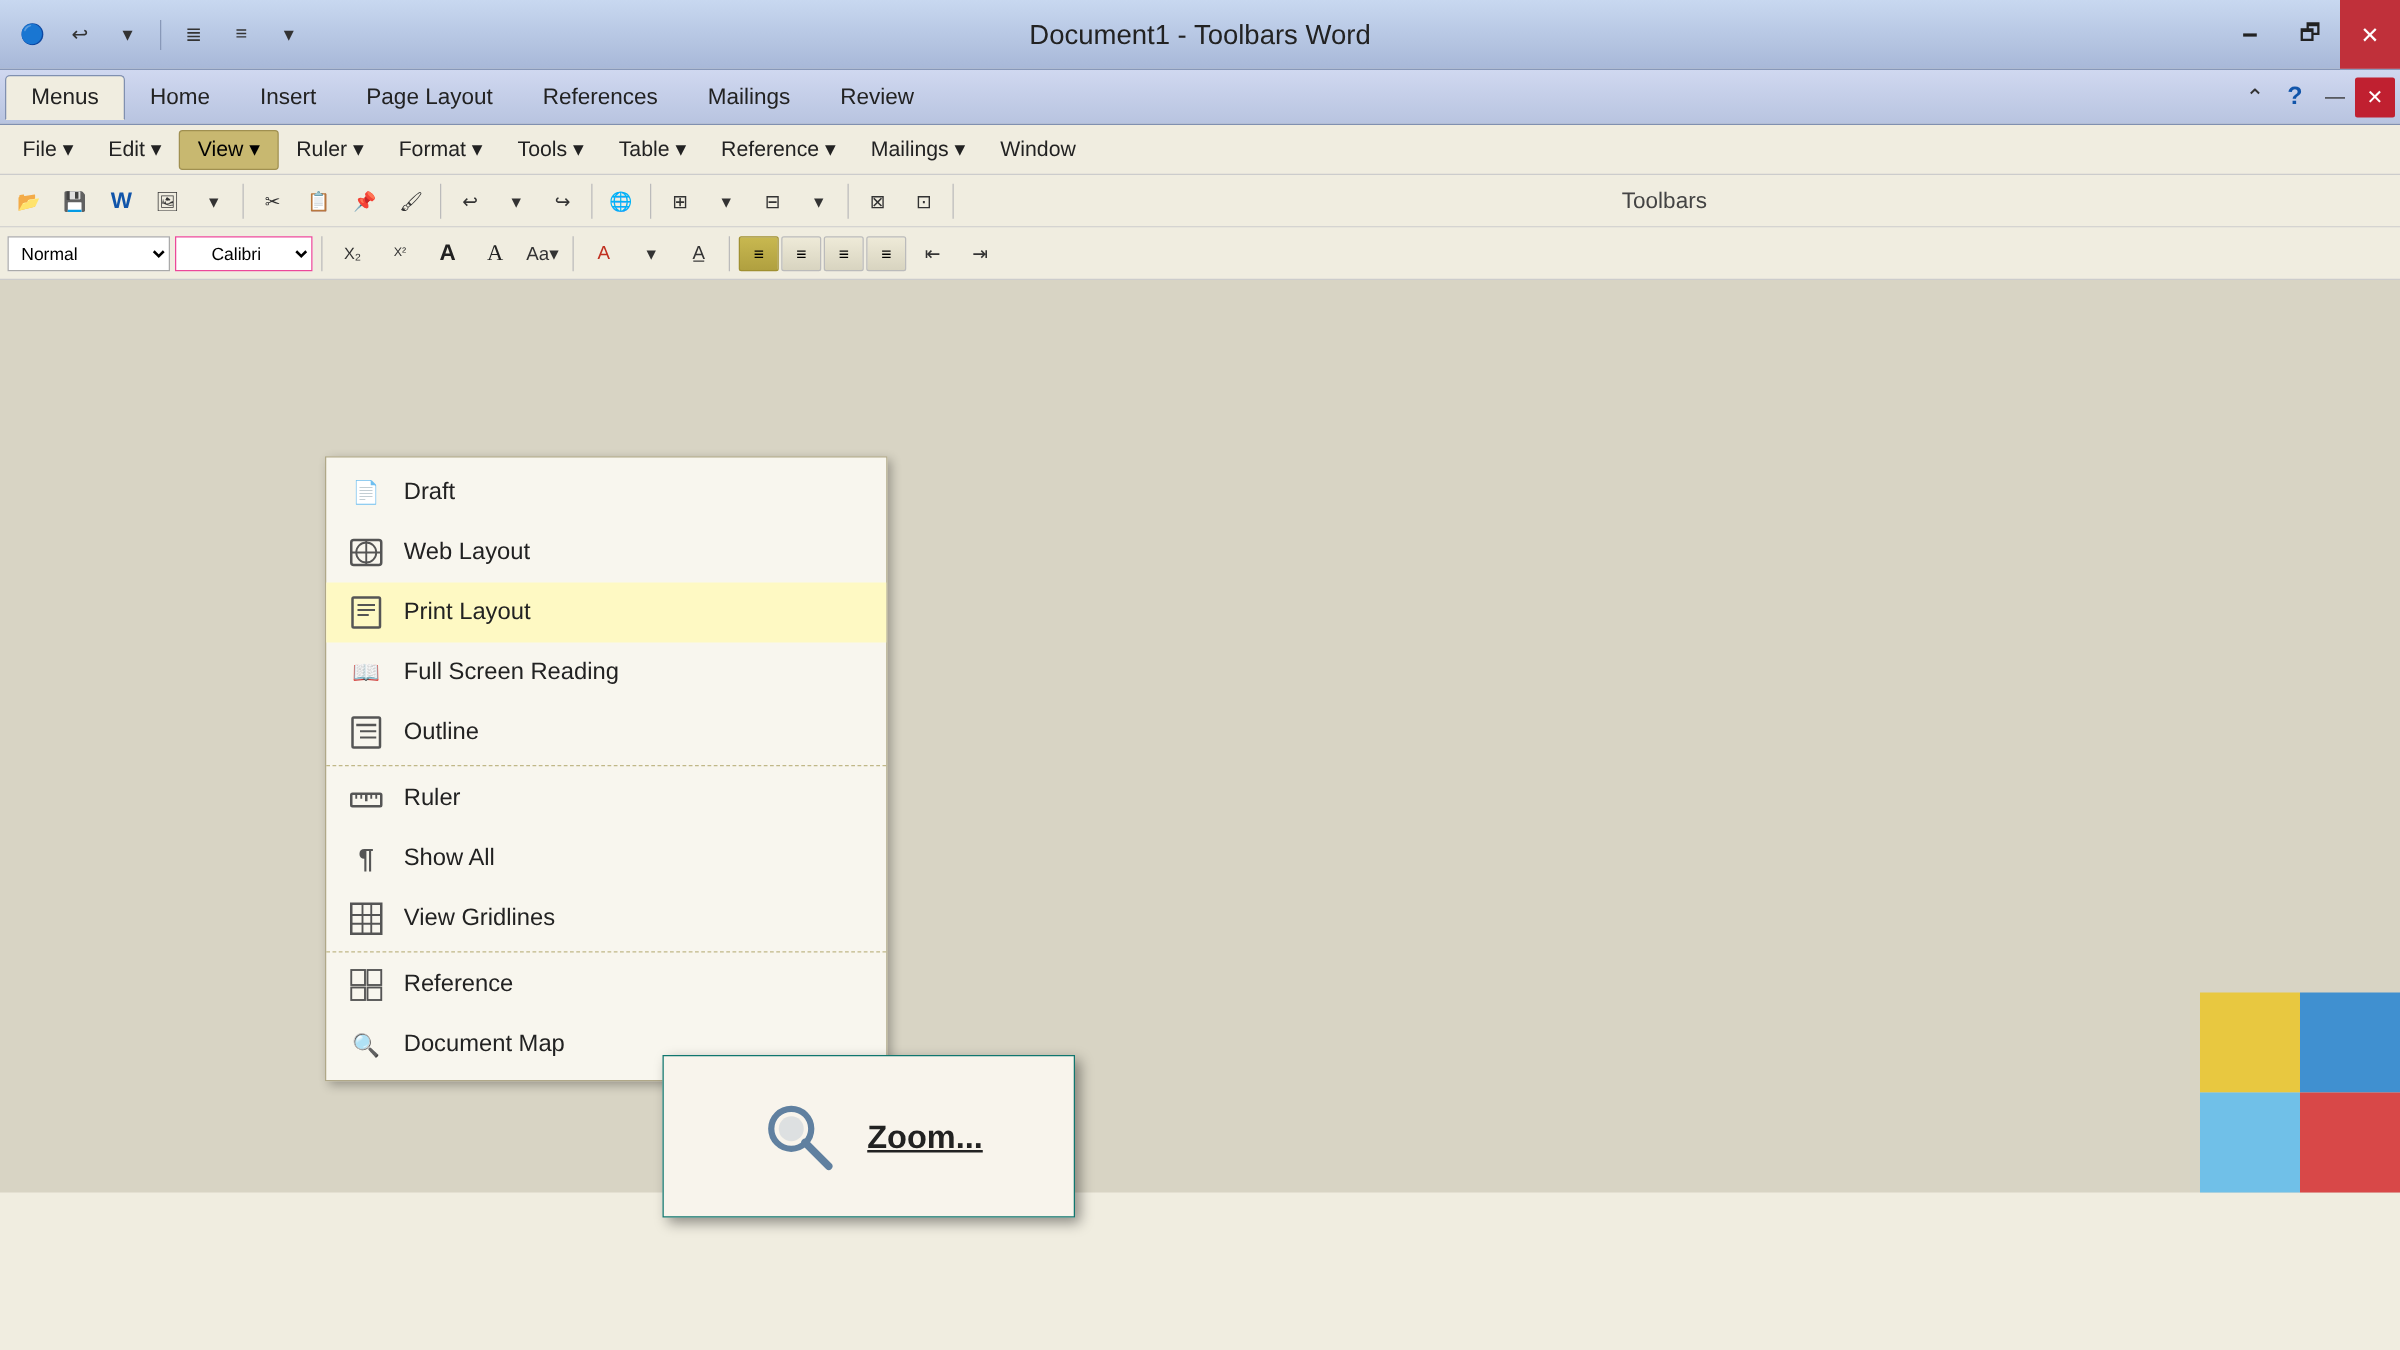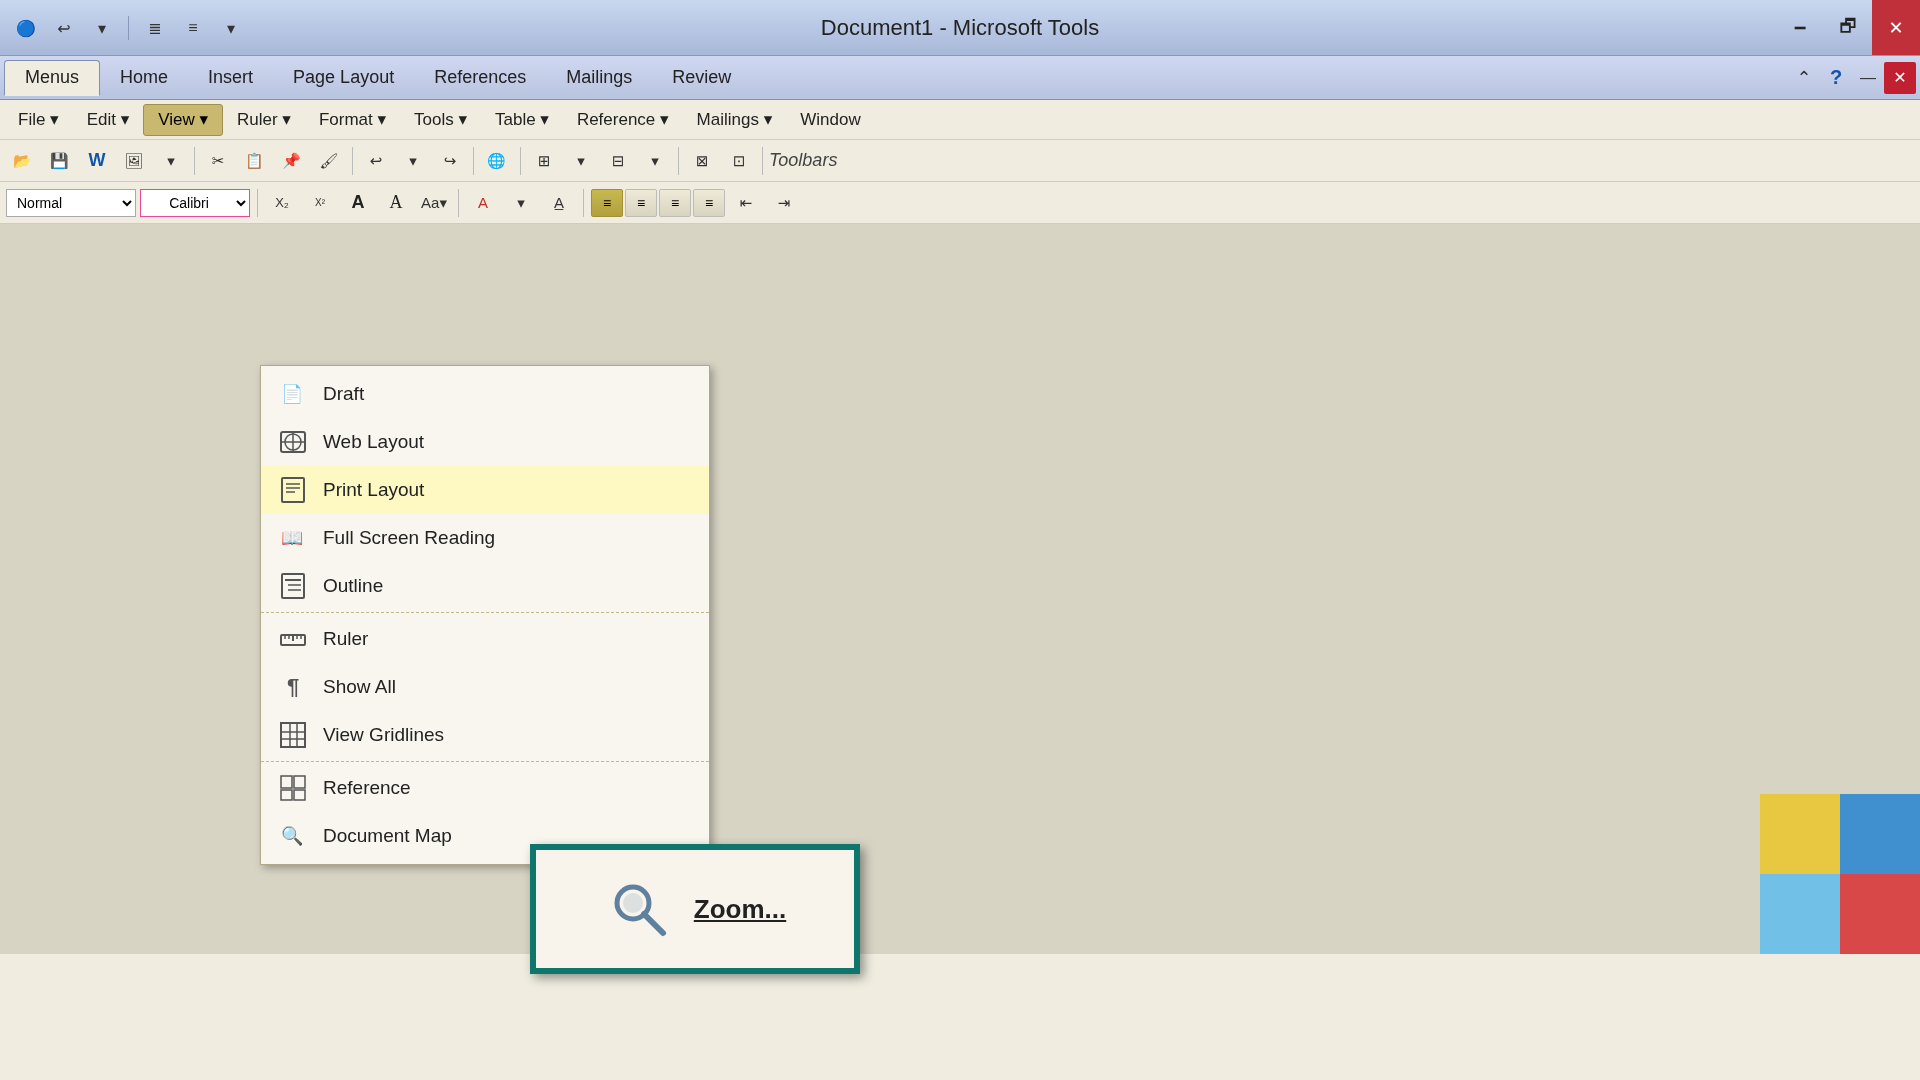--- a/index.html
+++ b/index.html
@@ -209,21 +209,21 @@
       font-size: 18px; color: #555; flex-shrink: 0;
     }
 
     
     .zoom-popup {
       position: absolute;
       left: 530px;
       top: 620px;
       z-index: 1001;
       background: #f8f4ec;
-      border: 6px solid #0f766e;
+      border: 1px solid #0f766e;
       box-shadow: 4px 4px 10px rgba(0,0,0,0.4);
       width: 330px;
       height: 130px;
       display: flex;
       align-items: center;
       justify-content: center;
       gap: 20px;
     }
     .zoom-magnifier {
       width: 70px; height: 70px;
@@ -277,21 +277,21 @@
     <div class="quick-access">
       <button class="qa-btn">🔵</button>
       <button class="qa-btn">↩</button>
       <button class="qa-btn">▾</button>
       <span style="width:1px;height:24px;background:#8898b8;margin:0 4px;"></span>
       <button class="qa-btn">≣</button>
       <button class="qa-btn">≡</button>
       <button class="qa-btn">▾</button>
     </div>
 
-    <span class="title-bar-title">Document1 - Microsoft Tools</span>
+    <span class="title-bar-title">Document1 - Toolbars Word</span>
 
     <div class="title-bar-controls">
       <button class="title-bar-btn">🗕</button>
       <button class="title-bar-btn">🗗</button>
       <button class="title-bar-btn close">✕</button>
     </div>
   </div>
 
   <div class="ribbon-tabs">
     <button class="ribbon-tab active">Menus</button>
@@ -341,21 +341,21 @@
     <div class="tb-sep"></div>
     <button class="tb-btn">⊞</button>
     <button class="tb-btn">▾</button>
     <button class="tb-btn">⊟</button>
     <button class="tb-btn">▾</button>
     <div class="tb-sep"></div>
     <button class="tb-btn">⊠</button>
     <button class="tb-btn">⊡</button>
     <div class="tb-sep"></div>
 
-    <div style="flex:1; display:flex; justify-content:flex-start; align-items:center; padding-right:20px;font-style:italic;">
+    <div style="flex:1; display:flex; justify-content:center; align-items:center; padding-right:20px;">
       <span style="font-size:18px;color:#444;">Toolbars</span>
     </div>
   </div>
 
   <div class="format-bar">
     <select class="style-dropdown">
       <option>Normal</option>
     </select>
     <select class="font-dropdown">
       <option>Calibri</option>

